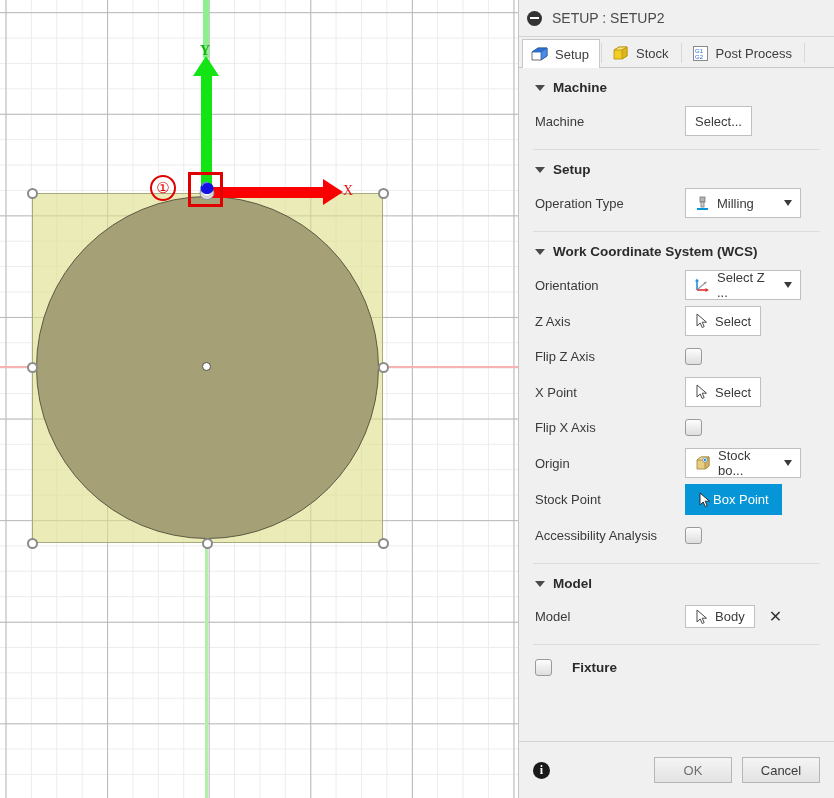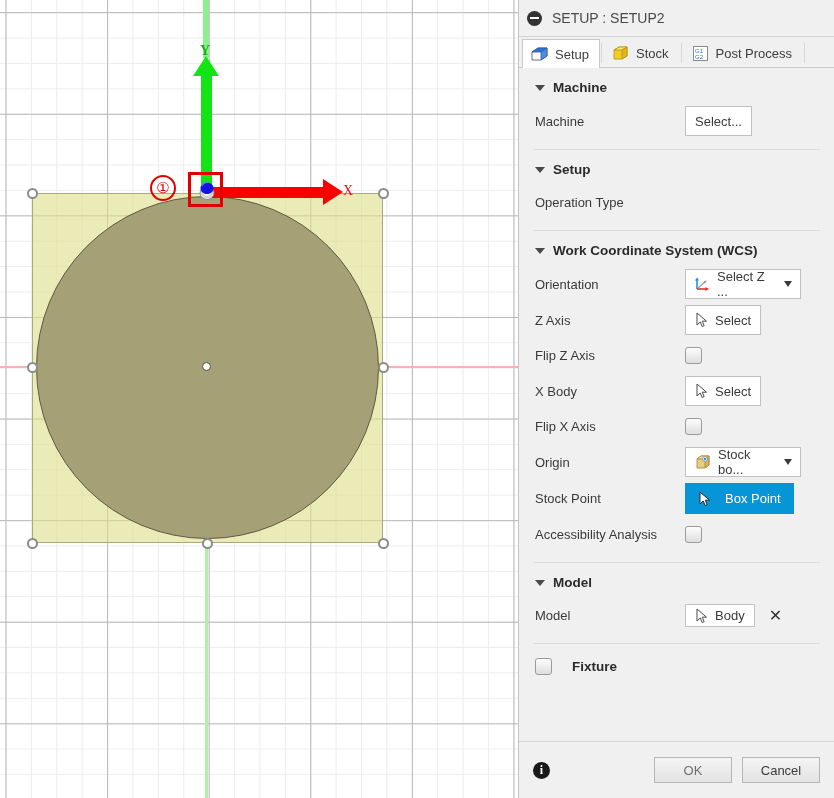--- a/index.html
+++ b/index.html
@@ -305,21 +305,21 @@
     box-sizing: border-box;
   }
   .btn-blue {
     background: #0696d7;
     border: 1px solid #0696d7;
     color: #ffffff;
     font-size: 13px;
     padding: 6px 12px;
     display: flex;
     align-items: center;
-    gap: 12px;
+    gap: 0;
     cursor: default;
     box-sizing: border-box;
   }
   .combo {
     background: #ffffff;
     border: 1px solid #c0c0c0;
     font-size: 13px;
     color: #3a3a3a;
     height: 30px;
     min-width: 116px;
@@ -482,20 +482,29 @@
     </div>
 
     <div class="hr"></div>
 
     <div class="section-head">
       <span class="caret"></span>
       <span>Setup</span>
     </div>
     <div class="row">
       <div class="row-label">Operation Type</div>
+      <div class="combo" style="width:116px;">
+        <svg width="17" height="17" viewBox="0 0 17 17" class="ic">
+          <rect x="6" y="2" width="5" height="5" fill="#b6b6b6" stroke="#757575" stroke-width="0.8"></rect>
+          <rect x="7" y="7" width="3" height="5" fill="#d0d0d0" stroke="#757575" stroke-width="0.8"></rect>
+          <rect x="3" y="13" width="11" height="2" fill="#0696d7"></rect>
+        </svg>
+        <span class="lbl">Milling</span>
+        <span class="combo-caret"></span>
+      </div>
     </div>
 
     <div class="hr"></div>
 
     <div class="section-head">
       <span class="caret"></span>
       <span>Work Coordinate System (WCS)</span>
     </div>
 
     <div class="row">
@@ -523,21 +532,21 @@
         <span>Select</span>
       </div>
     </div>
 
     <div class="row">
       <div class="row-label">Flip Z Axis</div>
       <div class="checkbox"></div>
     </div>
 
     <div class="row">
-      <div class="row-label">X Body</div>
+      <div class="row-label">X Point</div>
       <div class="btn-plain" style="height:30px;">
         <svg width="15" height="16" viewBox="0 0 15 16" class="ic">
           <path d="M2 1 L2 13 L5.2 10 L7.2 14.5 L9.2 13.6 L7.2 9.2 L11.5 9.2 Z" fill="#ffffff" stroke="#4a4a4a" stroke-width="1"></path>
         </svg>
         <span>Select</span>
       </div>
     </div>
 
     <div class="row">
       <div class="row-label">Flip X Axis</div>

